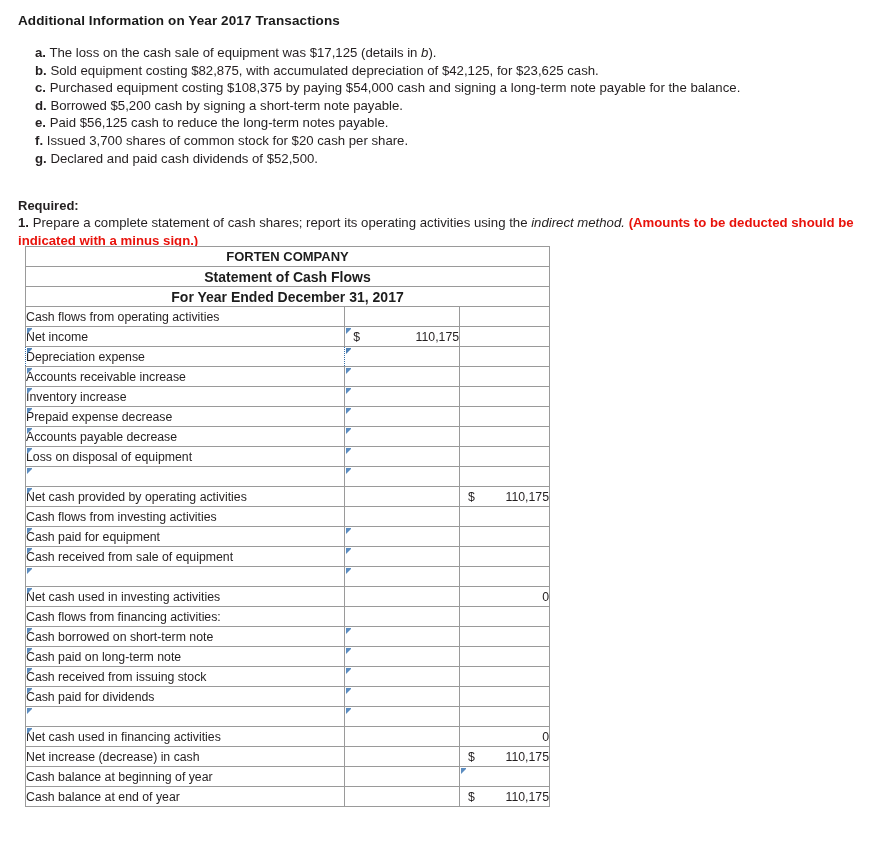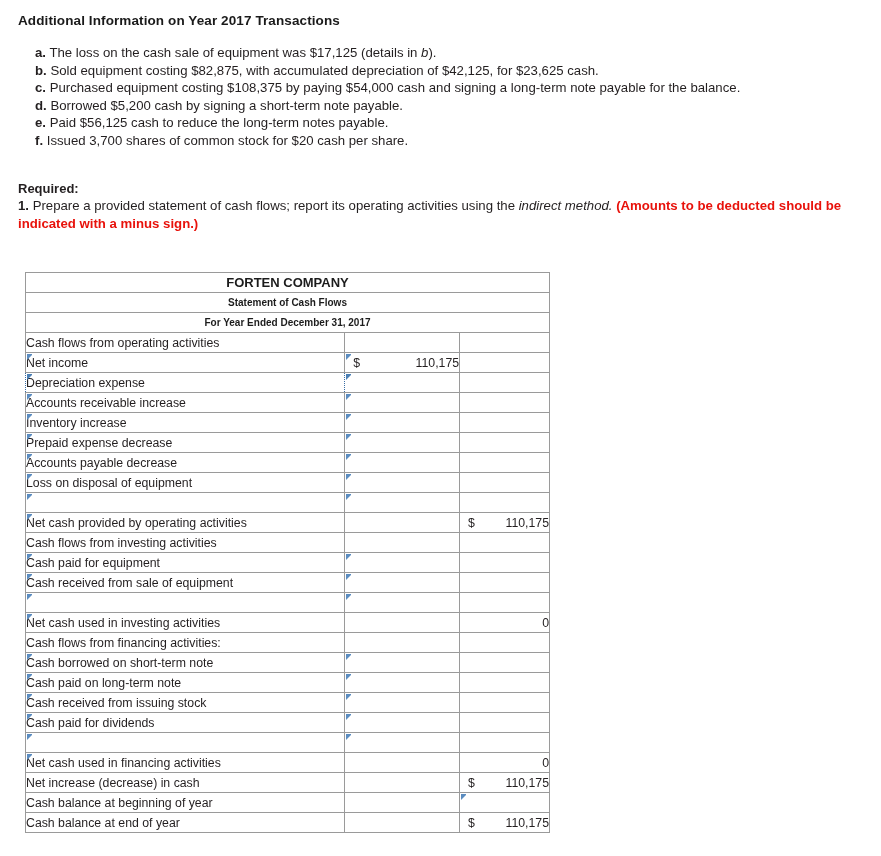--- a/index.html
+++ b/index.html
@@ -37,21 +37,21 @@
   .required-line {
     font-size: 13.2px;
     line-height: 18px;
     max-width: 846px;
   }
   .required-num { font-weight: bold; }
   .required-line em { font-style: italic; }
   .red-bold { color: #e8120b; font-weight: bold; }
 
   
-  .stmt-wrap { position: absolute; left: 25px; top: 272px; }
+  .stmt-wrap { position: absolute; left: 25px; top: 246px; }
   table.stmt {
     border-collapse: collapse;
     width: 525px;
     font-size: 12.3px;
     color: #231f20;
   }
   table.stmt td {
     height: 20px;
     padding: 0;
     border: 1px solid #9a9a9a;
@@ -60,21 +60,21 @@
   }
   
   col.c-label { width: 320px; }
   col.c-amt   { width: 115px; }
   col.c-tot   { width: 90px; }
 
   .hdr td {
     background: #7ba7dc;
     text-align: center;
     font-weight: bold;
-    font-size: 10px;
+    font-size: 14px;
     height: 21px;
     border: 1px solid #8a8a8a;
     color: #1c1c1c;
   }
   .hdr.hdr-main td { font-size: 13px; }
   .ind0 { padding-left: 5px; }
   .ind1 { padding-left: 18px; }
   .ind2 { padding-left: 30px; }
   .ind3 { padding-left: 42px; }
 
@@ -135,27 +135,28 @@
 
   <div class="intro">
     <div class="intro-title">Additional Information on Year 2017 Transactions</div>
     <ul class="txn-list" id="txn-list">
         <li class="txn-item"><span class="txn-letter">a.</span> <span>The loss on the cash sale of equipment was $17,125 (details in </span><em>b</em><span>).</span></li>
         <li class="txn-item"><span class="txn-letter">b.</span> <span>Sold equipment costing $82,875, with accumulated depreciation of $42,125, for $23,625 cash.</span></li>
         <li class="txn-item"><span class="txn-letter">c.</span> <span>Purchased equipment costing $108,375 by paying $54,000 cash and signing a long-term note payable for the balance.</span></li>
         <li class="txn-item"><span class="txn-letter">d.</span> <span>Borrowed $5,200 cash by signing a short-term note payable.</span></li>
         <li class="txn-item"><span class="txn-letter">e.</span> <span>Paid $56,125 cash to reduce the long-term notes payable.</span></li>
         <li class="txn-item"><span class="txn-letter">f.</span> <span>Issued 3,700 shares of common stock for $20 cash per share.</span></li>
+        <li class="txn-item"><span class="txn-letter">g.</span> <span>Declared and paid cash dividends of $52,500.</span></li>
       </ul>
   </div>
 
   <div class="required-block">
     <div class="required-label">Required:</div>
     <div class="required-line">
-      <span class="required-num">1.</span><span> </span><span>Prepare a provided statement of cash flows; report its operating activities using the </span><em>indirect method.</em><span> </span><span class="red-bold">(Amounts to be deducted should be indicated with a minus sign.)</span>
+      <span class="required-num">1.</span><span> </span><span>Prepare a complete statement of cash shares; report its operating activities using the </span><em>indirect method.</em><span> </span><span class="red-bold">(Amounts to be deducted should be indicated with a minus sign.)</span>
     </div>
   </div>
 
   <div class="stmt-wrap">
     <table class="stmt">
       <colgroup>
         <col class="c-label">
           <col class="c-amt">
           <col class="c-tot">
       </colgroup>

